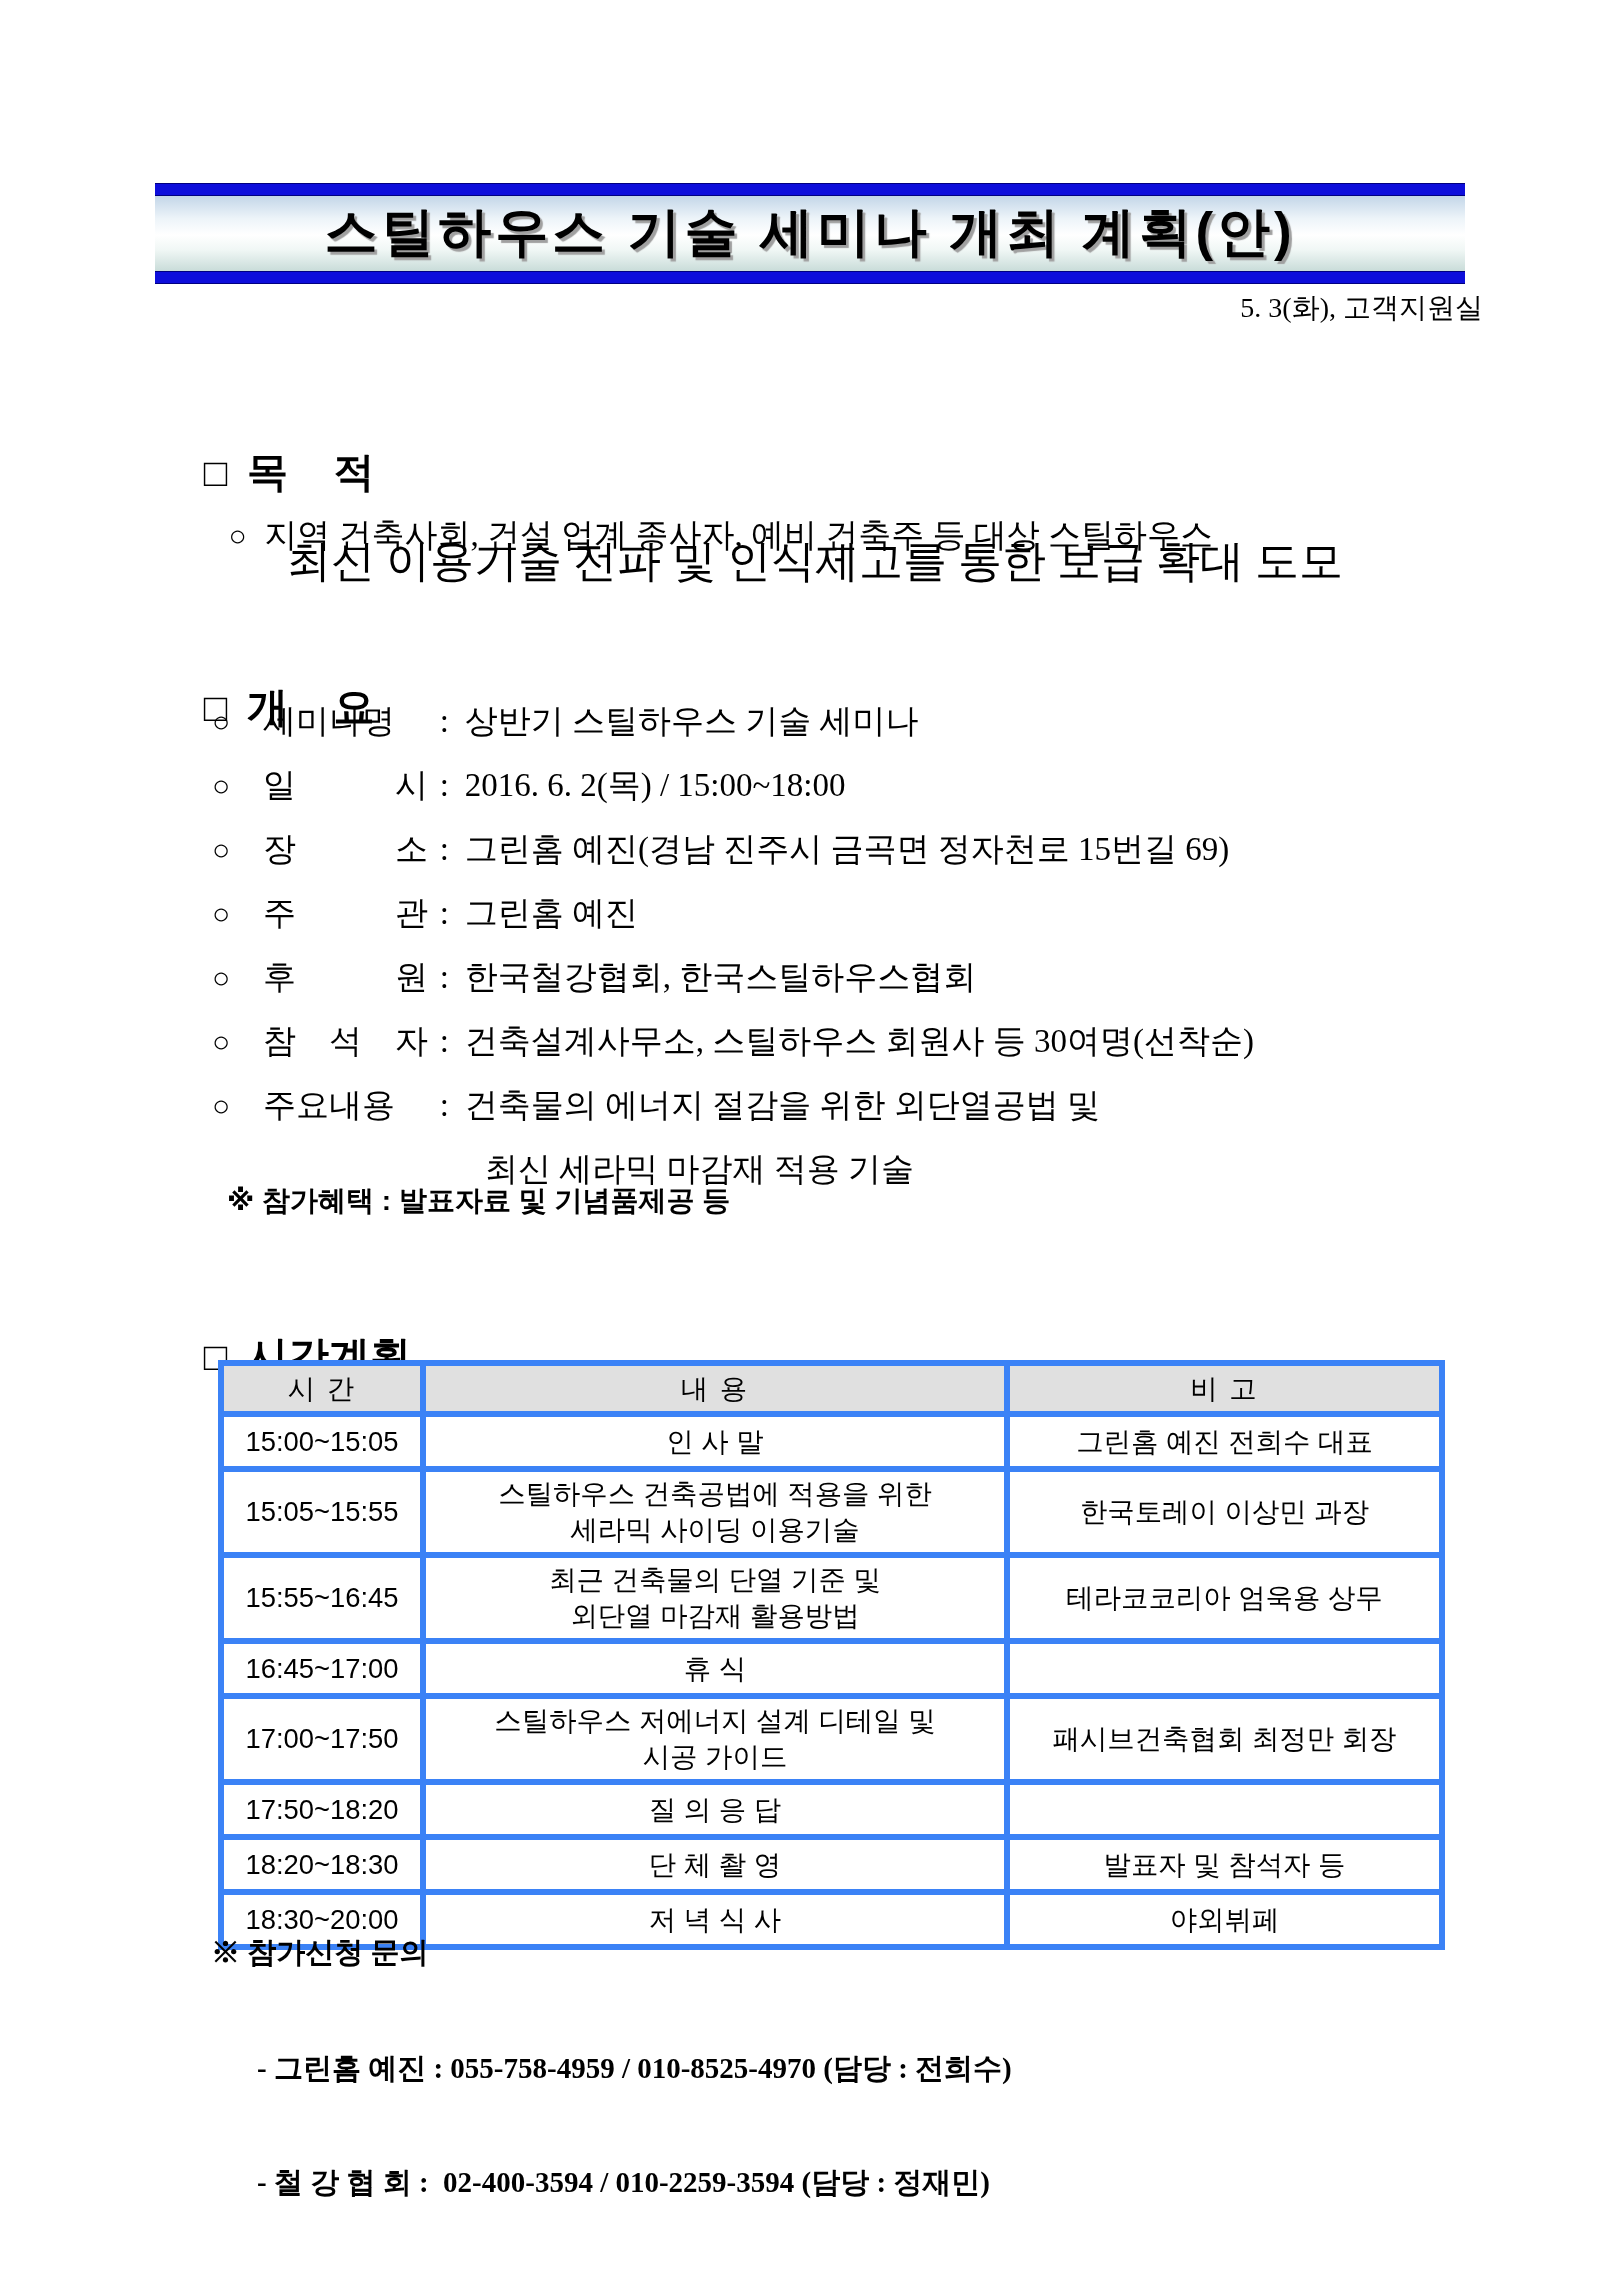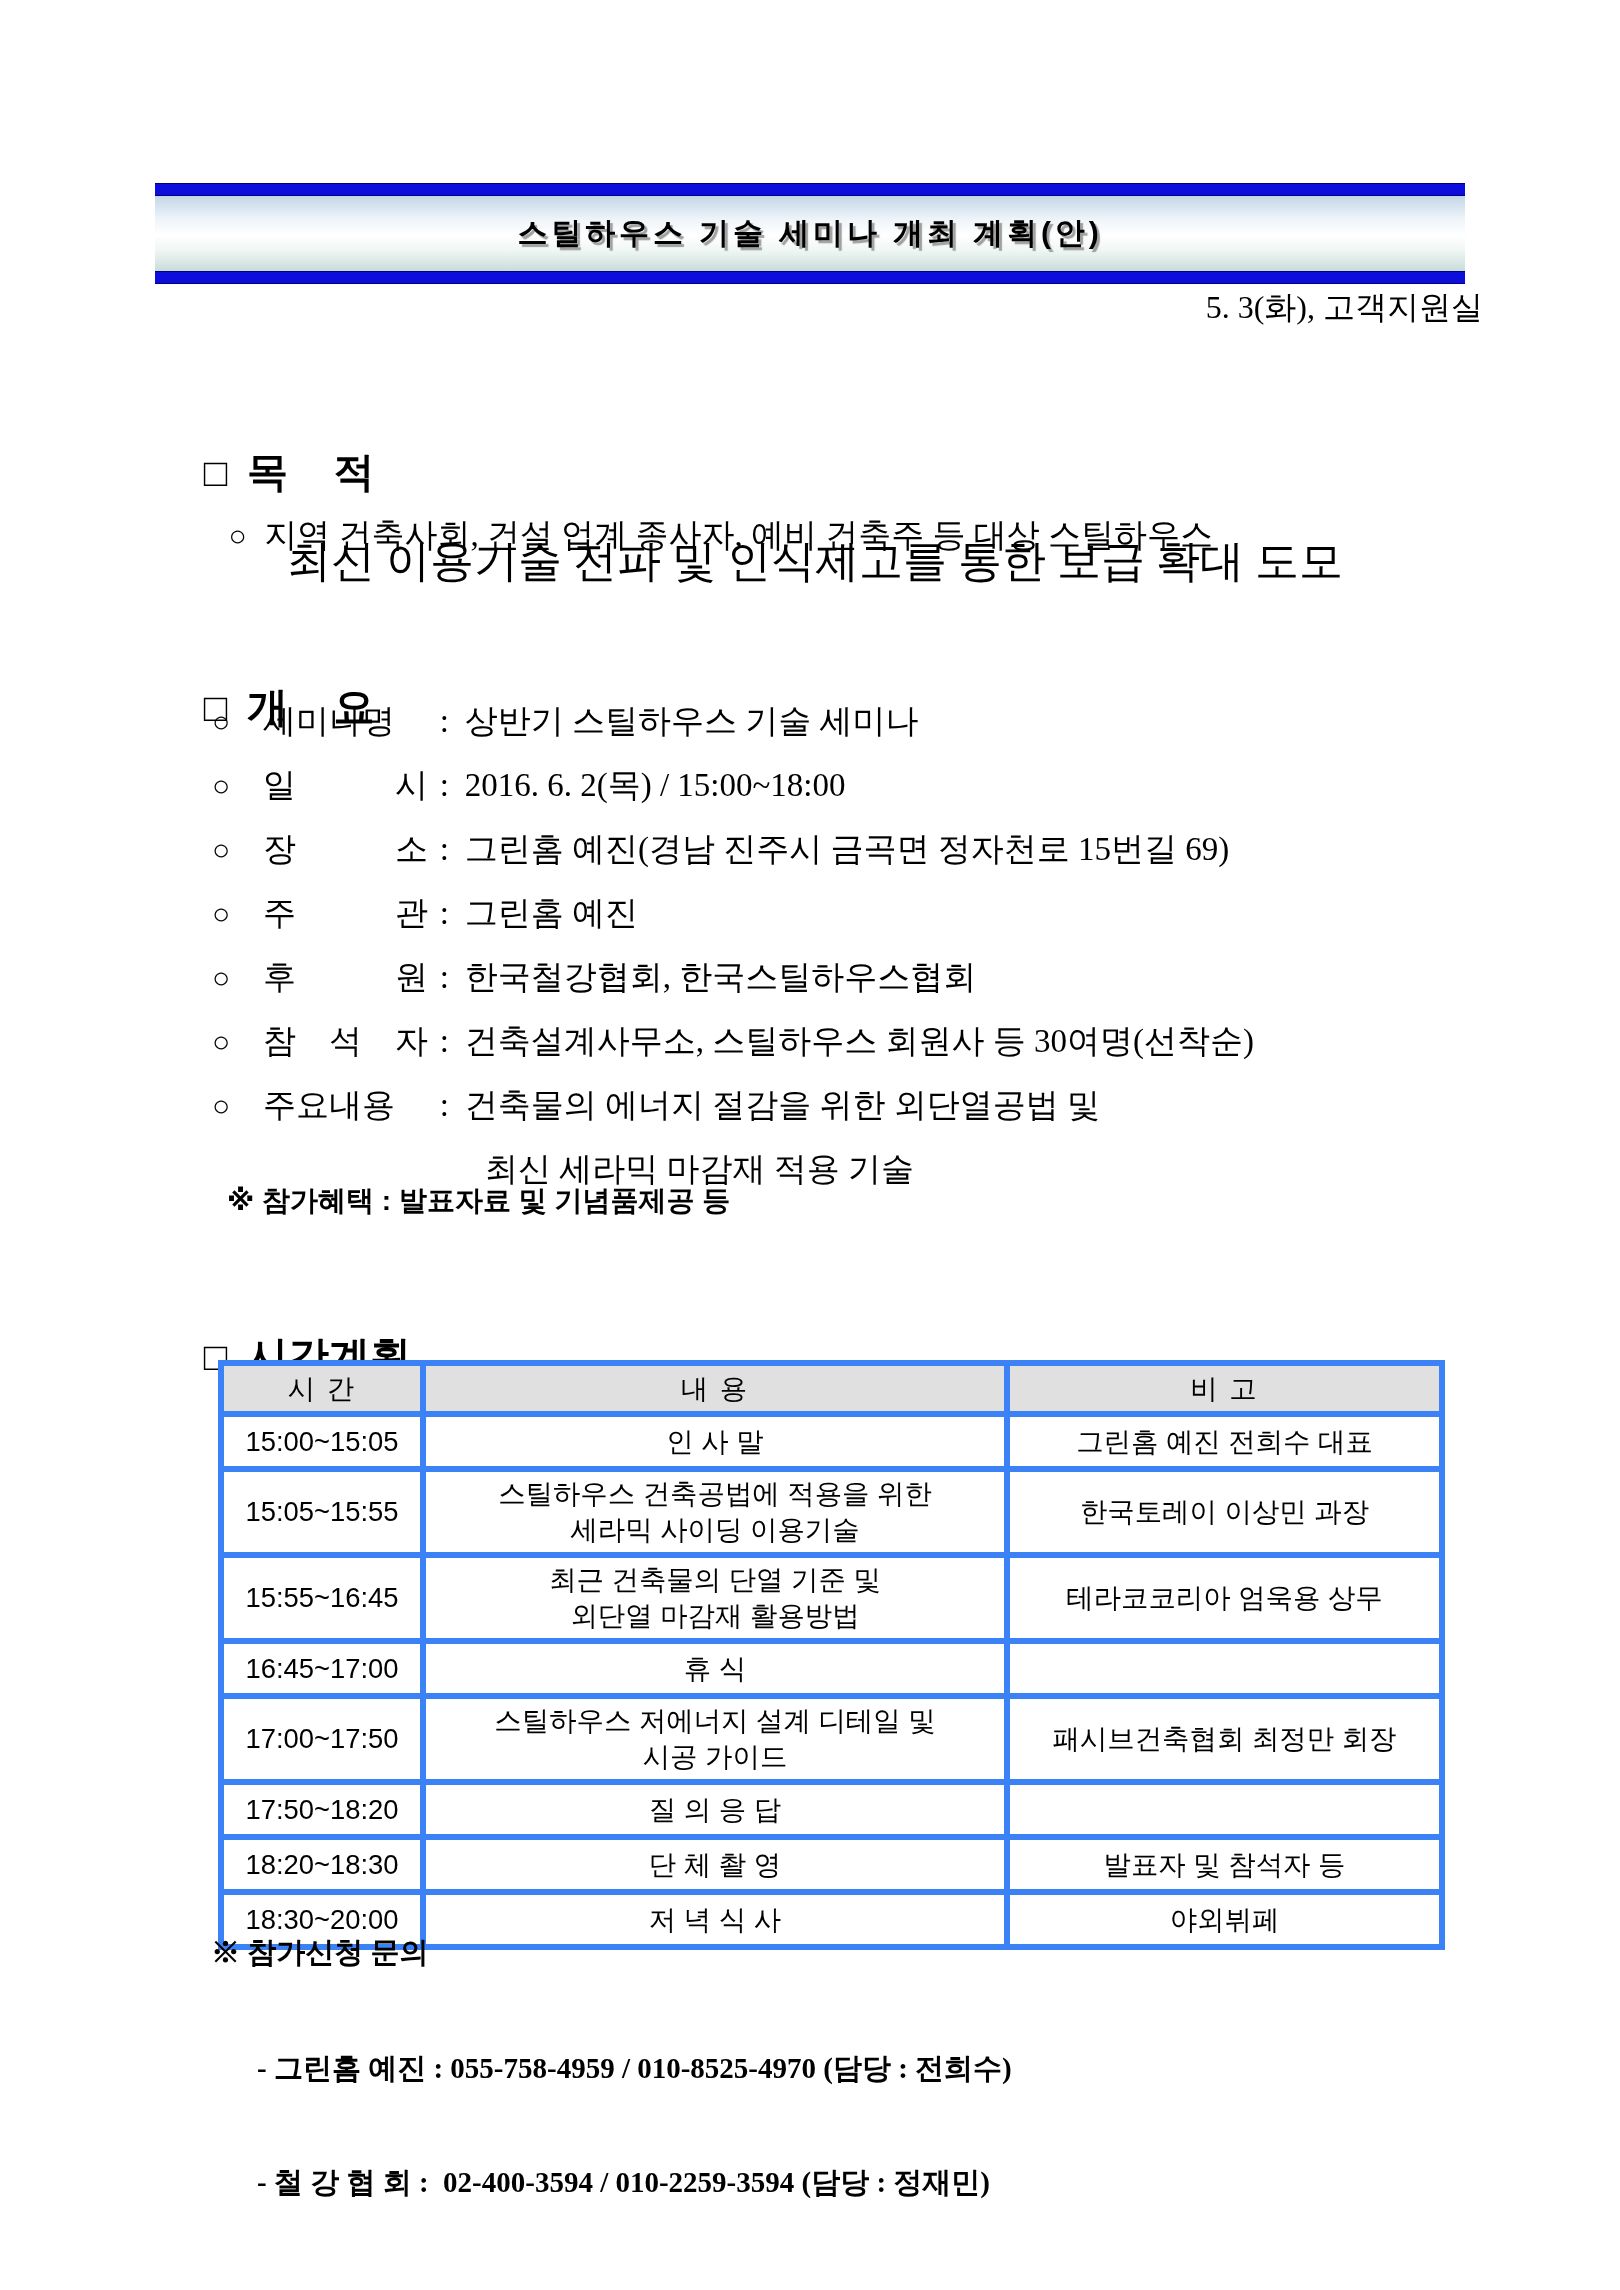--- a/index.html
+++ b/index.html
@@ -21,30 +21,30 @@
     border-top:1px solid #000080;
     border-bottom:1px solid #000080;
   }
   .banner .mid {
     height:75px;
     background:linear-gradient(180deg,#c3d6e8 0%, #edf4f9 30%, #ffffff 52%, #f0f7f5 72%, #c9dcd9 100%);
     display:flex; align-items:center; justify-content:center;
   }
   .banner .title {
     font-family:"Liberation Sans","DejaVu Sans",sans-serif;
-    font-weight:bold; font-size:30px; letter-spacing:3.9px;
+    font-weight:bold; font-size:53px; letter-spacing:3.9px;
     color:#000;
     text-shadow:2.9px 2.9px 1px #a0a0a0;
     white-space:pre;
   }
 
   
   .dateline {
     top:286px; left:0; width:1483px;
-    text-align:right; font-size:32px; line-height:43px;
+    text-align:right; font-size:28px; line-height:43px;
     white-space:pre;
   }
 
   
   .sec {
     left:181px;
     font-family:"Liberation Sans","DejaVu Sans",sans-serif;
     font-weight:bold; font-size:41px; line-height:55px;
     white-space:pre;
   }

